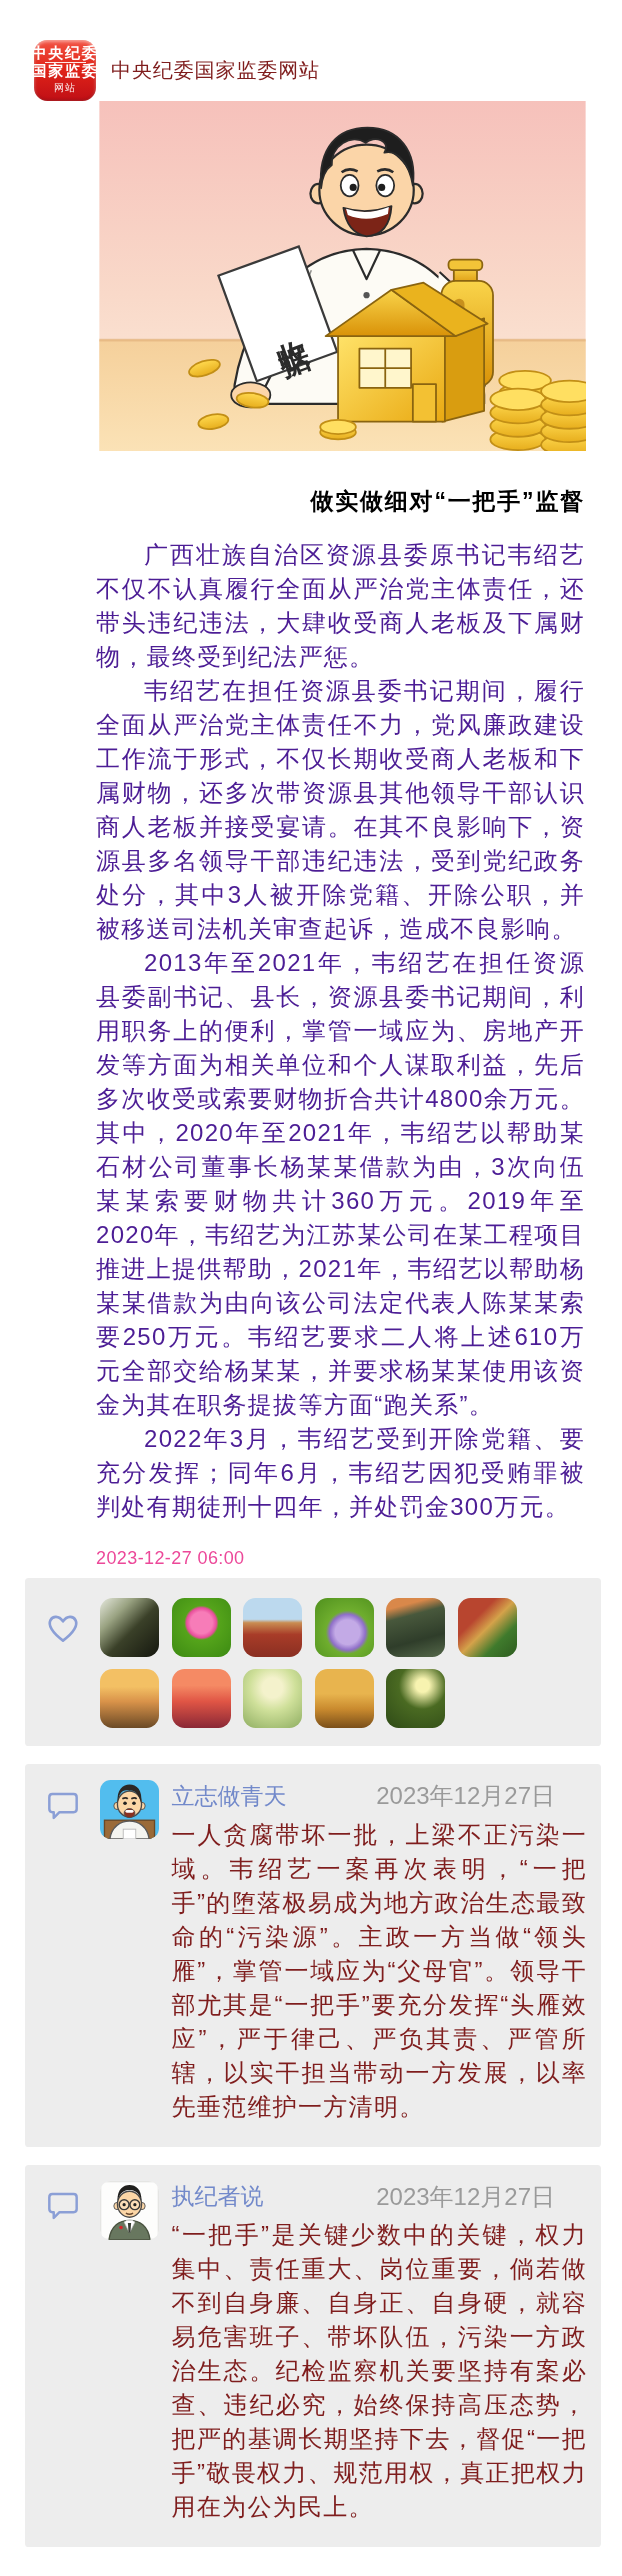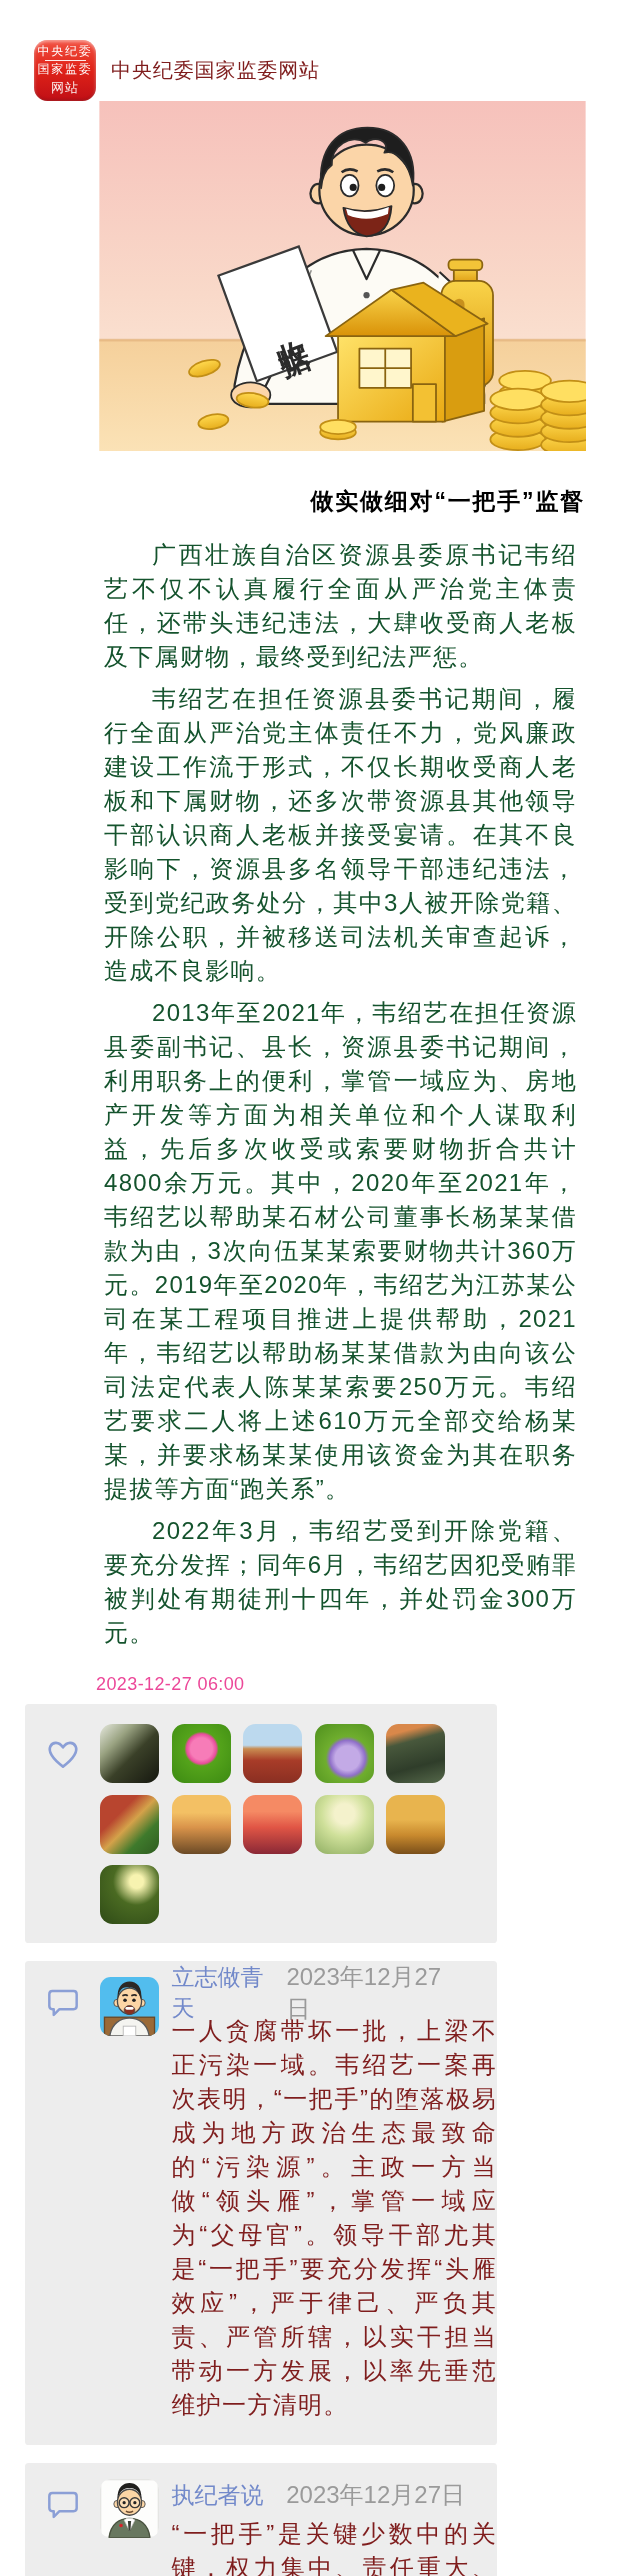--- a/index.html
+++ b/index.html
@@ -4,35 +4,35 @@
 <style>
   html,body{margin:0;padding:0;background:#fff;}
   .page{position:relative;width:623px;height:2576px;margin:0 auto;background:#fff;overflow:hidden;
         font-family:"Liberation Sans","DejaVu Sans",sans-serif;color:#111;}
   
   .header{display:flex;align-items:center;gap:15px;padding:40px 0 0 34px;}
   .app-logo{width:62px;height:61px;border-radius:13.4px;flex:none;
     background:linear-gradient(180deg,#f3564318 0,#f25343 0%,#e02318 48%,#c00f16 100%);
     box-shadow:inset 0 1.8px 3.6px rgba(255,255,255,.5), inset 0 -1.8px 2.7px rgba(0,0,0,.15);
     color:#fff;display:flex;flex-direction:column;align-items:center;justify-content:center;}
-  .logo-l{font-size:12px;font-weight:normal;letter-spacing:1.8px;line-height:14.3px;white-space:nowrap;}
+  .logo-l{font-size:15px;font-weight:bold;letter-spacing:1.8px;line-height:14.3px;white-space:nowrap;}
   .logo-div{width:41px;height:0.9px;background:rgba(255,255,255,.9);margin:0.9px 0 1.8px;}
-  .logo-s{font-size:13px;opacity:.92;margin-top:2px;letter-spacing:0.9px;}
+  .logo-s{font-size:10px;opacity:.92;margin-top:2px;letter-spacing:0.9px;}
   .site-title{font-size:20px;font-weight:400;color:#7f1d1d;letter-spacing:0.9px;}
   
   .content{margin:0 38px 0 96px;}
   .illustration{display:block;width:487px;height:350px;margin-left:2.7px;}
   .article-title{margin:36px 0 12px;text-align:right;font-size:23px;line-height:28.5px;
     font-weight:bold;color:#000;letter-spacing:1.8px;}
   .article-body{margin-top:22px;}
-  .article-body p{margin:8px;font-size:24px;line-height:34px;letter-spacing:1.3px;
-    text-align:justify;text-indent:2em;color:#14532d;}
+  .article-body p{margin:0;font-size:24px;line-height:34px;letter-spacing:1.3px;
+    text-align:justify;text-indent:2em;color:#4c1d95;}
   .timestamp{margin-top:24px;font-size:18px;color:#ec4899;letter-spacing:0.4px;}
   
-  .greybox{margin:9px 5.3px 0 25px;width:472px;background:#ededed;border-radius:3.6px;
+  .greybox{margin:9px 5.3px 0 25px;width:576px;background:#ededed;border-radius:3.6px;
     display:flex;box-sizing:border-box;}
   .icon-col{width:75px;flex:none;display:flex;justify-content:center;align-items:flex-start;}
   .reaction-box{padding:20.5px 0 18.7px;}
   .reaction-box .icon-col{padding-top:15px;}
   .thumbs{width:487px;display:flex;flex-wrap:wrap;gap:11.6px 12.5px;}
   .thumb{width:59px;height:59px;border-radius:12.5px;}
   .comment-box{margin-top:18px;padding:16px 0 23px;}
   .comment-box .icon-col{padding-top:10.7px;}
   .comment-main{width:487px;display:flex;align-items:flex-start;}
   .avatar{width:59px;height:59px;border-radius:10.7px;overflow:hidden;flex:none;}

